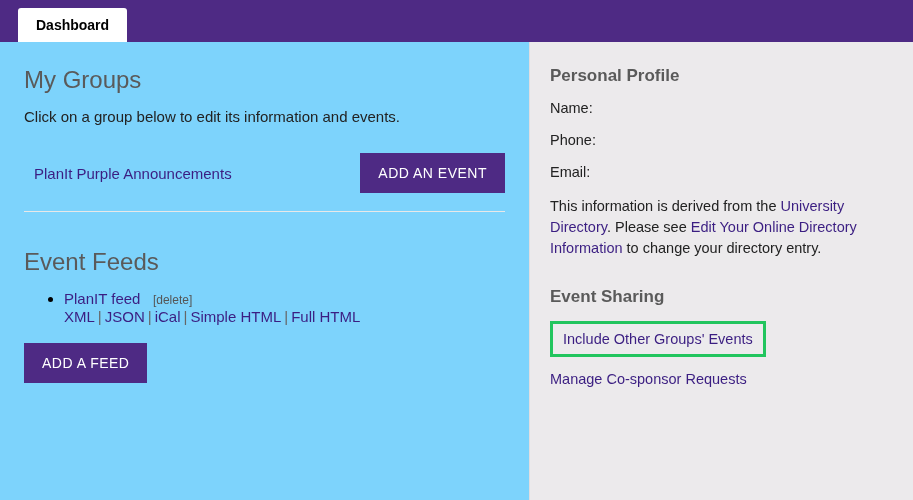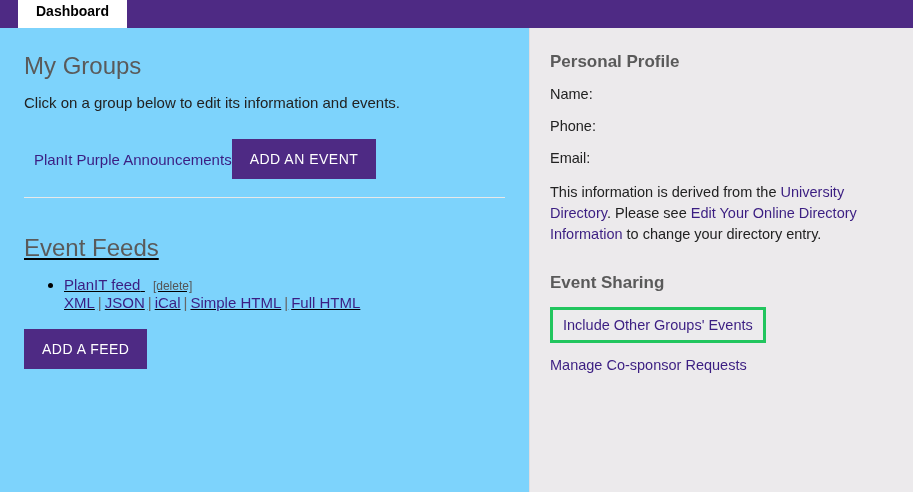--- a/index.html
+++ b/index.html
@@ -3,21 +3,21 @@
   <meta charset="utf-8">
   <style>
     * { box-sizing: border-box; margin: 0; padding: 0; }
     body {
       font-family: Arial, Helvetica, sans-serif;
       background: #fff;
       width: 913px;
     }
     .topbar {
       background: #4e2a84;
-      height: 28px;
+      height: 42px;
       display: flex;
       align-items: flex-end;
       padding-left: 18px;
     }
     .tab {
       background: #fff;
       padding: 9px 18px;
       font-weight: bold;
       font-size: 14px;
       color: #000;
@@ -46,21 +46,21 @@
       font-weight: normal;
       margin-bottom: 14px;
     }
     .subtext {
       font-size: 15px;
       color: #222;
       margin-bottom: 22px;
     }
     .group-row {
       display: flex;
-      justify-content: flex-start;
+      justify-content: space-between;
       align-items: center;
       padding: 6px 0 18px 10px;
       border-bottom: 1px solid #e8e8e8;
       margin-bottom: 2px;
     }
     .link {
       color: #3b1e82;
       font-size: 15px;
       text-decoration: none;
       cursor: pointer;
@@ -68,21 +68,21 @@
     .btn {
       background: #4e2a84;
       color: #fff;
       border: none;
       padding: 12px 18px;
       font-size: 14px;
       letter-spacing: 0.5px;
       cursor: pointer;
       font-family: inherit;
     }
-    .feeds-section { margin-top: 36px; text-decoration: underline; }
+    .feeds-section { margin-top: 36px; }
     .feed-list {
       list-style: disc;
       padding-left: 40px;
       margin-bottom: 18px;
     }
     .feed-list li { margin-bottom: 4px; }
     .feed-name { color: #3b1e82; font-size: 15px; cursor: pointer; }
     .feed-delete { font-size: 12px; color: #555; margin-left: 8px; cursor: pointer; }
     .feed-formats { font-size: 15px; color: #555; padding-left: 0; }
     .feed-formats .link { color: #3b1e82; }

